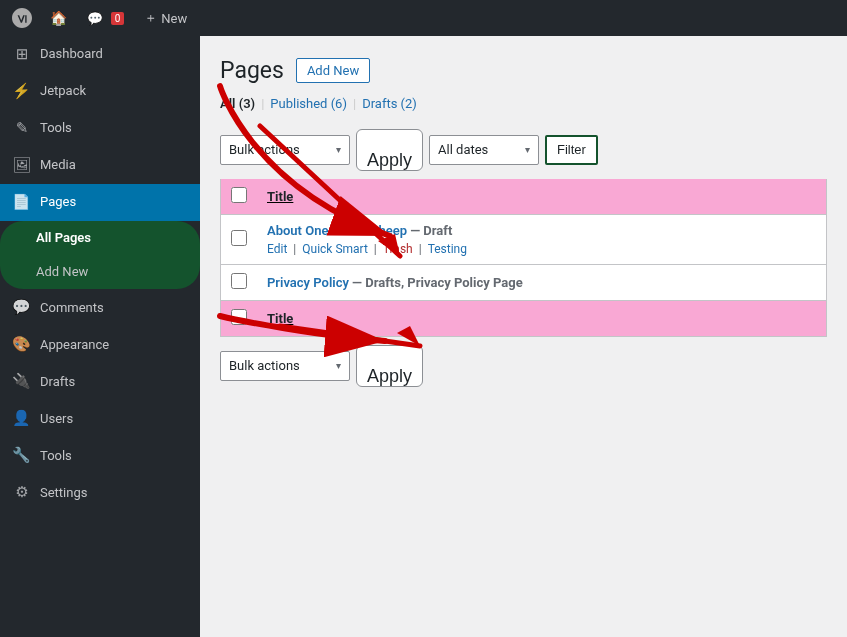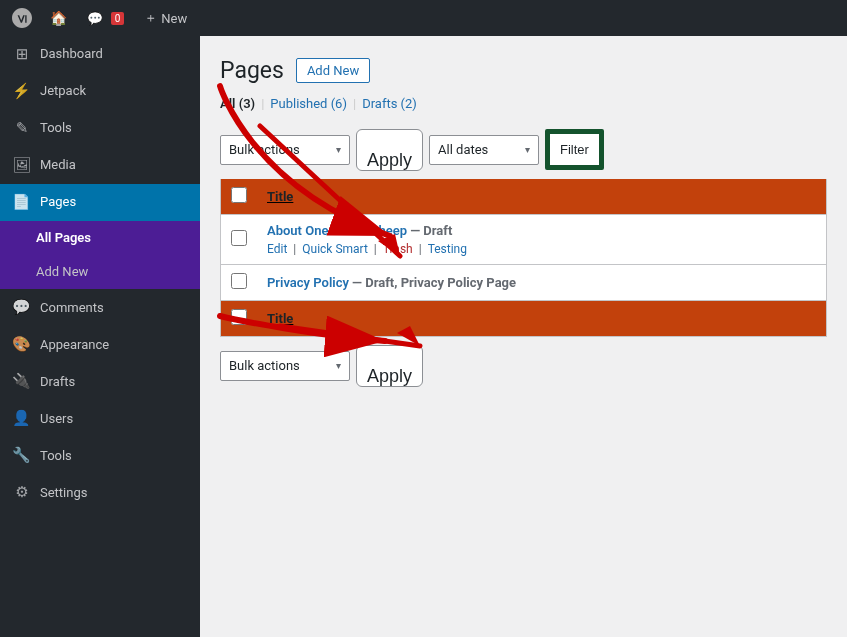--- a/index.html
+++ b/index.html
@@ -52,21 +52,21 @@
       align-items: center;
       gap: 8px;
       padding: 8px 12px;
       color: #c3c4c7;
       cursor: pointer;
       font-size: 13px;
       line-height: 1.4;
     }
     .sidebar-item.active { background: #0073aa; color: #fff; }
     .sidebar-item .nav-icon { width: 20px; text-align: center; font-size: 15px; opacity: 0.8; flex-shrink: 0; }
-    .sidebar-submenu { list-style: none; background: #4c1d95; }
+    .sidebar-submenu { list-style: none; background: #14532d; border-radius: 23px; }
     .sidebar-submenu .sidebar-item { padding-left: 36px; font-size: 13px; color: #c3c4c7; }
     .sidebar-submenu .sidebar-item.active-sub { color: #fff; font-weight: 600; }
 
     
     #main-content {
       flex: 1;
       background: #f0f0f1;
       overflow-y: auto;
       padding: 20px 20px 20px 20px;
     }
@@ -150,40 +150,40 @@
       height: 30px;
       padding: 0 8px;
       gap: 0;
       cursor: pointer;
       font-size: 13px;
       color: #1d2327;
       min-width: 110px;
     }
     .dates-select .chevron { font-size: 10px; color: #646970; margin-left: auto; }
     .filter-btn {
-      border: 5px solid #14532d;
+      border: 2px solid #14532d;
       background: #fff;
       padding: 4px 10px;
       border-radius: 2px;
       font-size: 13px;
       cursor: pointer;
       color: #1d2327;
-      height: 41px;
+      height: 30px;
     }
 
     
     .wp-list-table {
       width: 100%;
       border-collapse: collapse;
       background: #fff;
       border: 1px solid #c3c4c7;
       border-top: none;
     }
     .wp-list-table thead tr, .wp-list-table tfoot tr {
-      background: #c2410c;
+      background: #f9a8d4;
       text-decoration: underline;
     }
     .wp-list-table th, .wp-list-table td {
       padding: 8px 10px;
       text-align: left;
       border-bottom: 1px solid #c3c4c7;
       color: #1d2327;
       font-size: 13px;
     }
     .wp-list-table th {
@@ -387,21 +387,21 @@
             </div>
           </td>
         </tr>
 
         <tr>
           <td class="check-column">
             <input type="checkbox" style="">
           </td>
           <td class="column-title">
             <a class="row-title">Privacy Policy</a>
-            <span class="page-suffix"> — Draft, Privacy Policy Page</span>
+            <span class="page-suffix"> — Drafts, Privacy Policy Page</span>
           </td>
         </tr>
 
       </tbody>
       <tfoot>
         <tr>
           <td class="check-column">
             <input type="checkbox" style="">
           </td>
           <th class="column-title">Title</th>

